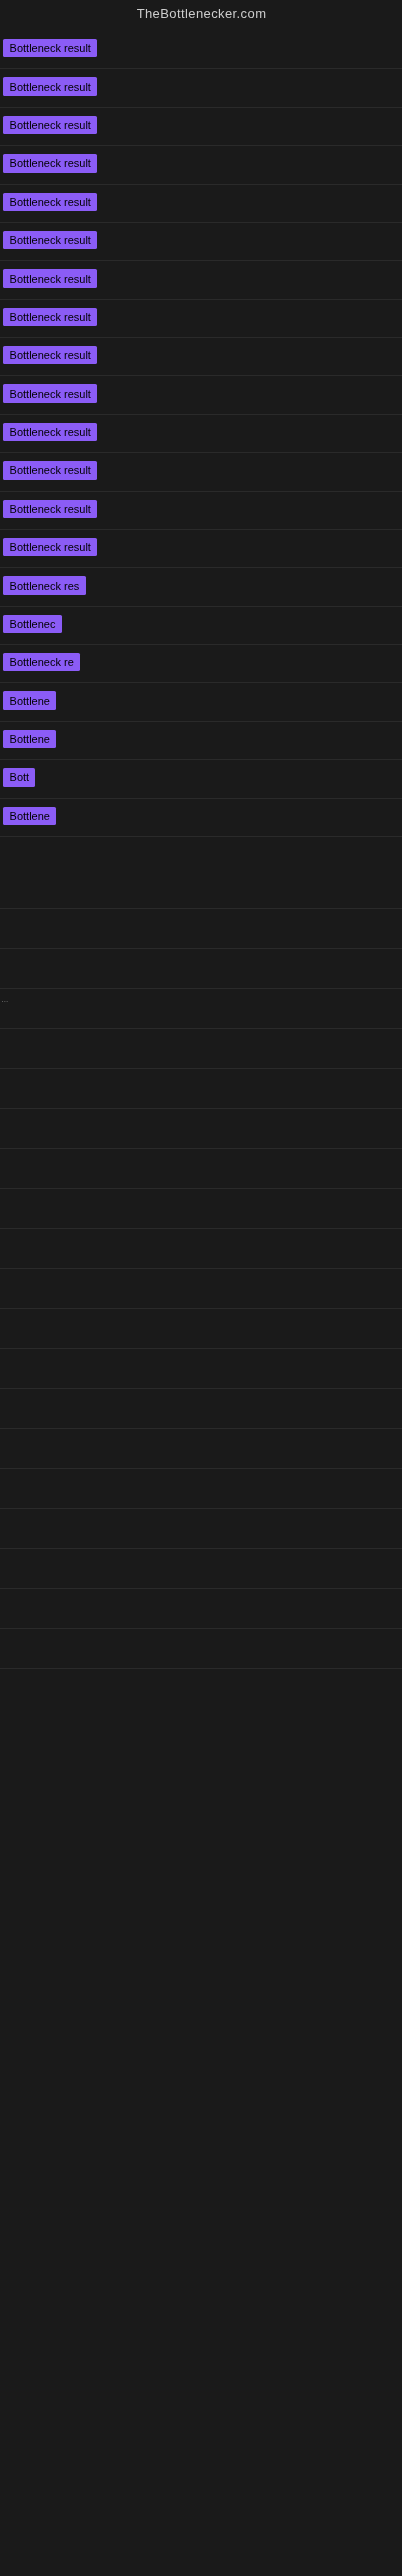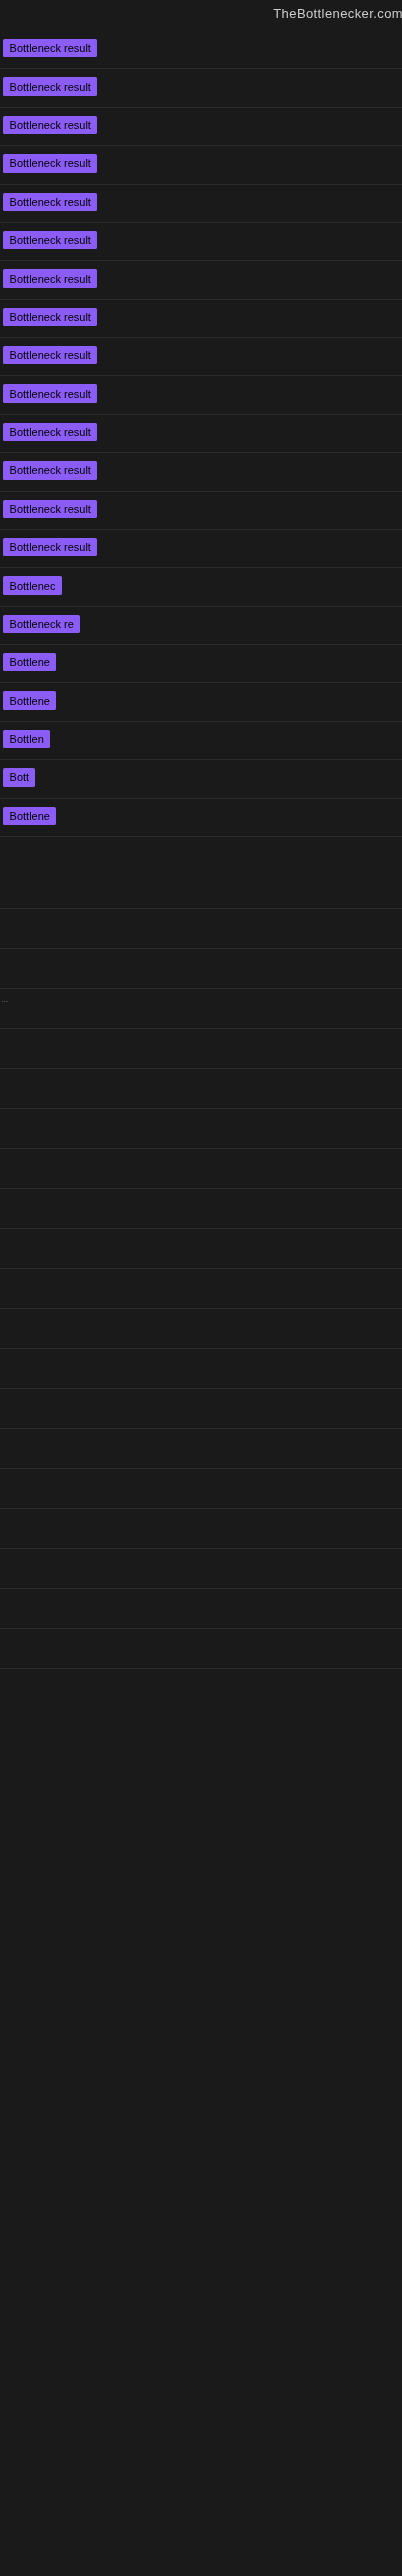--- a/index.html
+++ b/index.html
@@ -10,21 +10,21 @@
 
     body {
       width: 403px;
       min-height: 2576px;
       background-color: #1a1a1a;
       font-family: Arial, sans-serif;
       position: relative;
     }
 
     .site-title {
-      text-align: right;
+      text-align: center;
       color: #cccccc;
       font-size: 13px;
       padding: 6.4px 0 9.7px 0;
       letter-spacing: 0.4px;
     }
 
     .bottleneck-item {
       display: inline-block;
       background-color: #8b5cf6;
       color: #000;
@@ -73,25 +73,25 @@
     <div class="row"><span class="bottleneck-item" style="max-width: 105px;">Bottleneck result</span></div>
     <div class="row"><span class="bottleneck-item" style="max-width: 105px;">Bottleneck result</span></div>
     <div class="row"><span class="bottleneck-item" style="max-width: 105px;">Bottleneck result</span></div>
     <div class="row"><span class="bottleneck-item" style="max-width: 105px;">Bottleneck result</span></div>
     <div class="row"><span class="bottleneck-item" style="max-width: 105px;">Bottleneck result</span></div>
     <div class="row"><span class="bottleneck-item" style="max-width: 105px;">Bottleneck result</span></div>
     <div class="row"><span class="bottleneck-item" style="max-width: 105px;">Bottleneck result</span></div>
     <div class="row"><span class="bottleneck-item" style="max-width: 105px;">Bottleneck result</span></div>
     <div class="row"><span class="bottleneck-item" style="max-width: 105px;">Bottleneck result</span></div>
     <div class="row"><span class="bottleneck-item" style="max-width: 105px;">Bottleneck result</span></div>
+    <div class="row"><span class="bottleneck-item" style="max-width: 89px;">Bottleneck res</span></div>
     <div class="row"><span class="bottleneck-item" style="max-width: 60px; text-align: right;">Bottlenec</span></div>
     <div class="row"><span class="bottleneck-item" style="max-width: 81px;">Bottleneck re</span></div>
     <div class="row"><span class="bottleneck-item" style="max-width: 55px;">Bottlene</span></div>
     <div class="row"><span class="bottleneck-item" style="max-width: 55px;">Bottlene</span></div>
-    <div class="row"><span class="bottleneck-item" style="max-width: 48px;">Bottlen</span></div>
     <div class="row"><span class="bottleneck-item" style="max-width: 32px;">Bott</span></div>
     <div class="row"><span class="bottleneck-item" style="max-width: 55px;">Bottlene</span></div>
   </div>
 
 <div class="bottom-section">
   <div class="bottom-row" style="height:40px;"></div>
   <div class="bottom-row" style="height:40px;"></div>
   <div class="bottom-row" style="height:40px;"></div>
   <div class="bottom-row" style="height:40px; position:relative;">
     <span class="small-dot">...</span>

